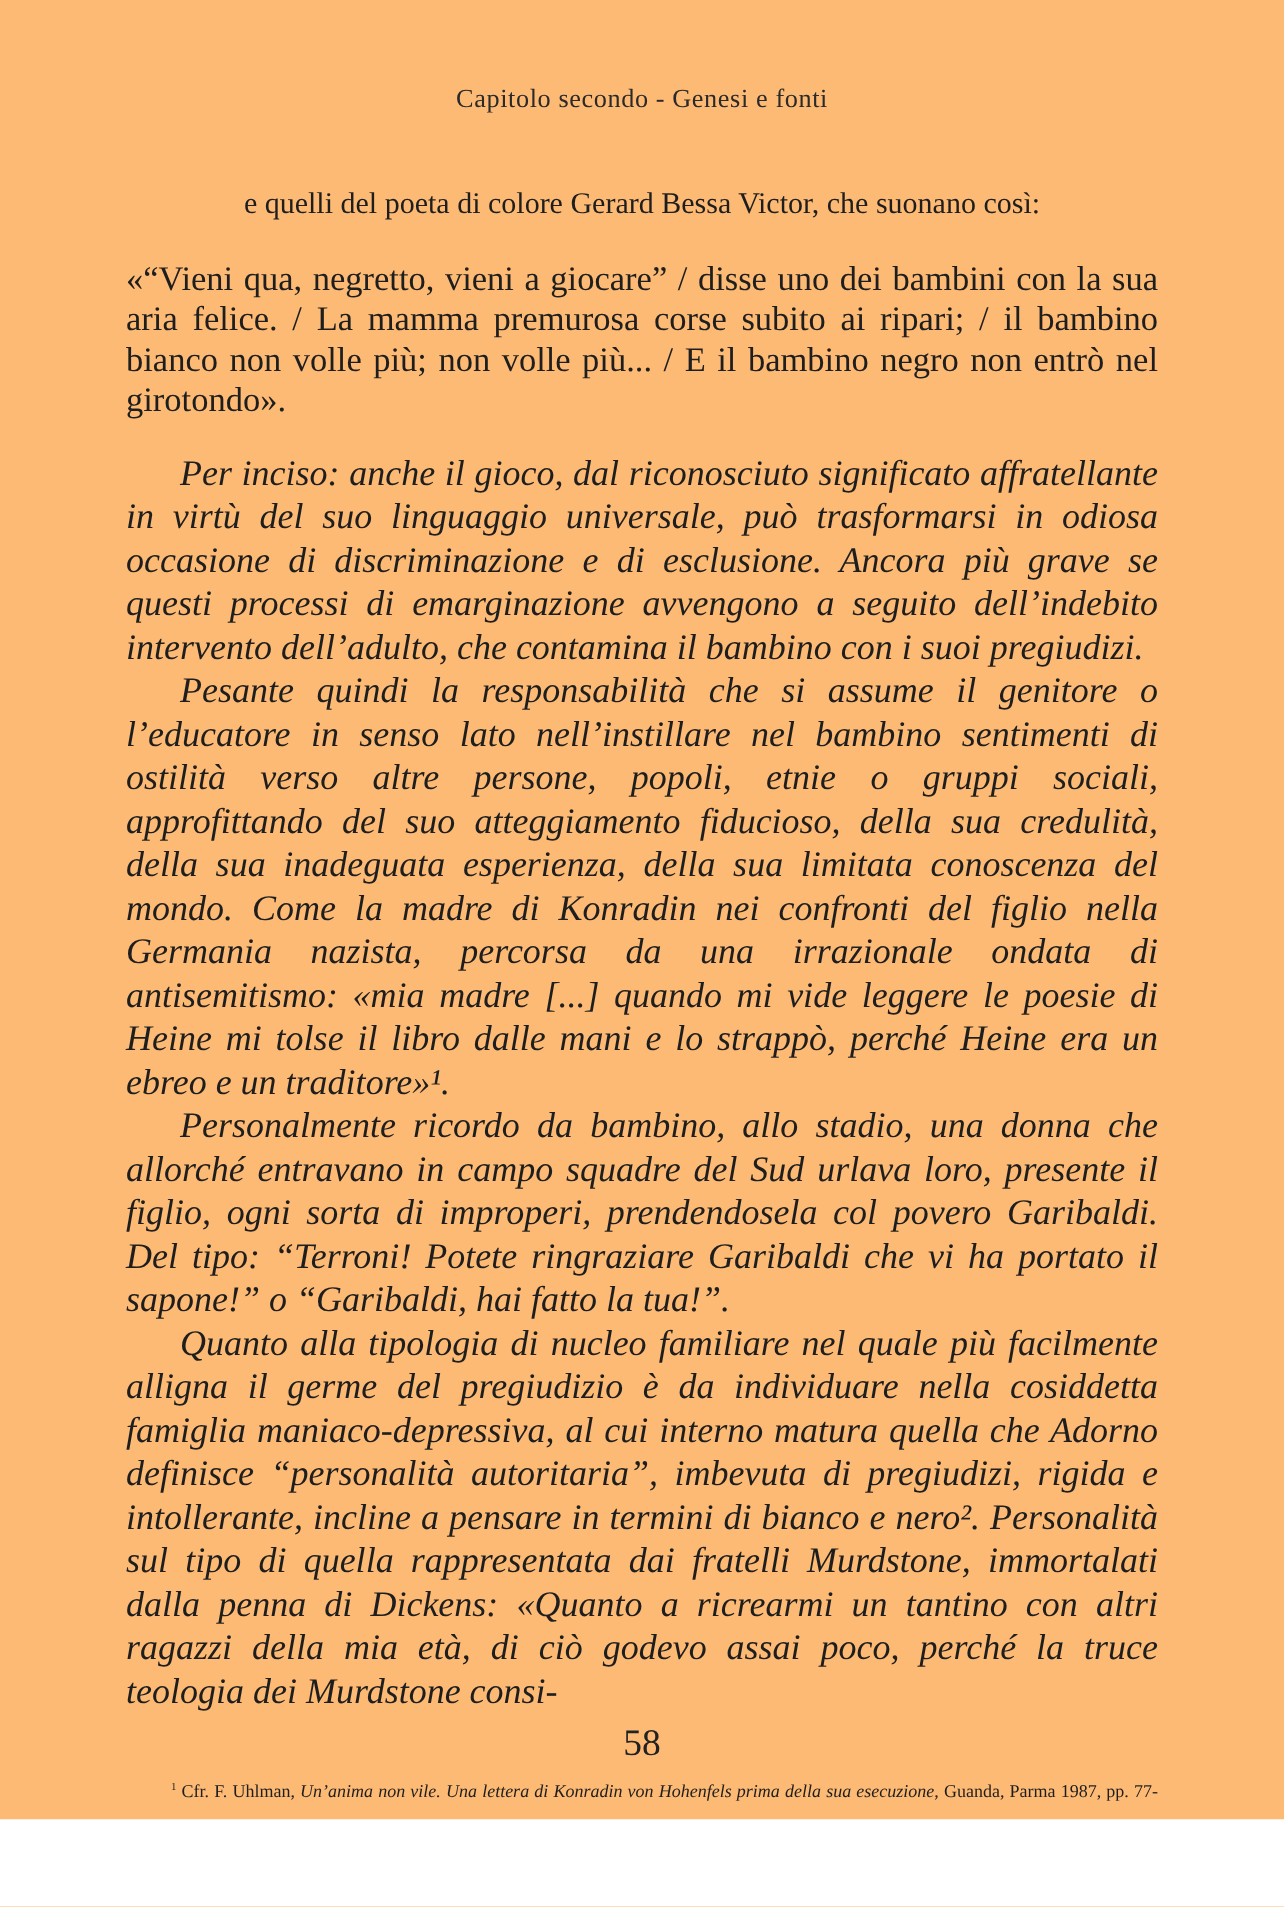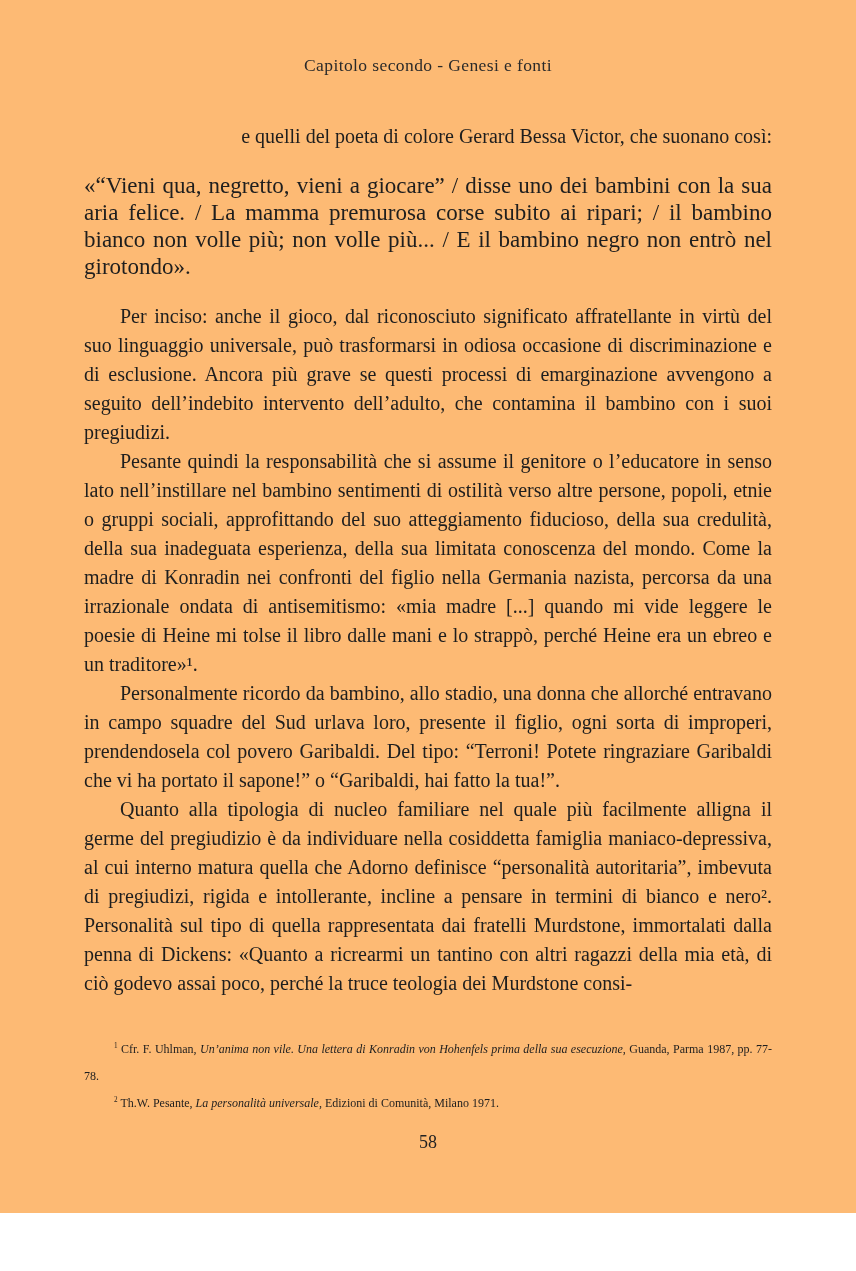--- a/index.html
+++ b/index.html
@@ -23,34 +23,35 @@
     font-size: 17.5px;
     line-height: 22px;
     letter-spacing: 0.4px;
     color: #2a2a2a;
     margin-bottom: 46px;
   }
   .intro {
     margin: 0 0 21px 0;
     font-size: 20px;
     line-height: 29px;
-    text-align: right;
+    text-align: center;
   }
   .quote {
     margin: 0 0 22px 0;
     font-size: 23px;
     line-height: 27px;
     text-align: justify;
   }
   .para {
     margin: 0;
-    font-size: 20px;
+    font-size: 24px;
     line-height: 29px;
     text-align: justify;
     text-indent: 36px;
+    font-style: italic;
   }
   .footnotes {
     margin-top: 38px;
     font-size: 12px;
     line-height: 27px;
   }
   .footnote {
     margin: 0;
     text-align: justify;
     text-indent: 30px;
@@ -60,23 +61,23 @@
     vertical-align: super;
     line-height: 0;
   }
   .italic {
     font-style: italic;
   }
   .page-number {
     position: absolute;
     left: 0;
     right: 0;
-    bottom: 60px;
+    bottom: 36px;
     text-align: center;
-    font-size: 18px;
+    font-size: 25px;
     color: #222222;
   }
 </style>
 </head>
 <body>
 
 <div class="page">
 
   <div class="running-head">Capitolo secondo - Genesi e fonti</div>
 

